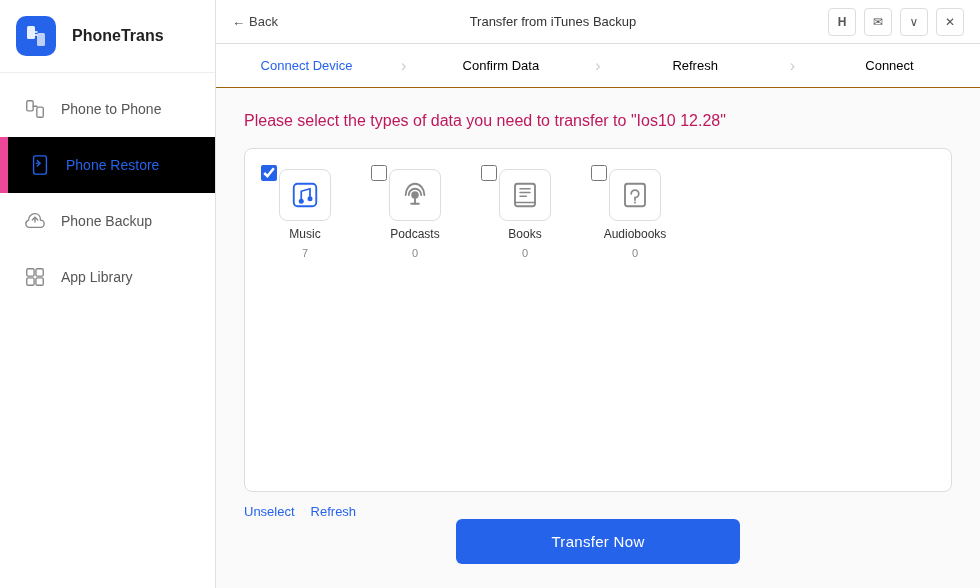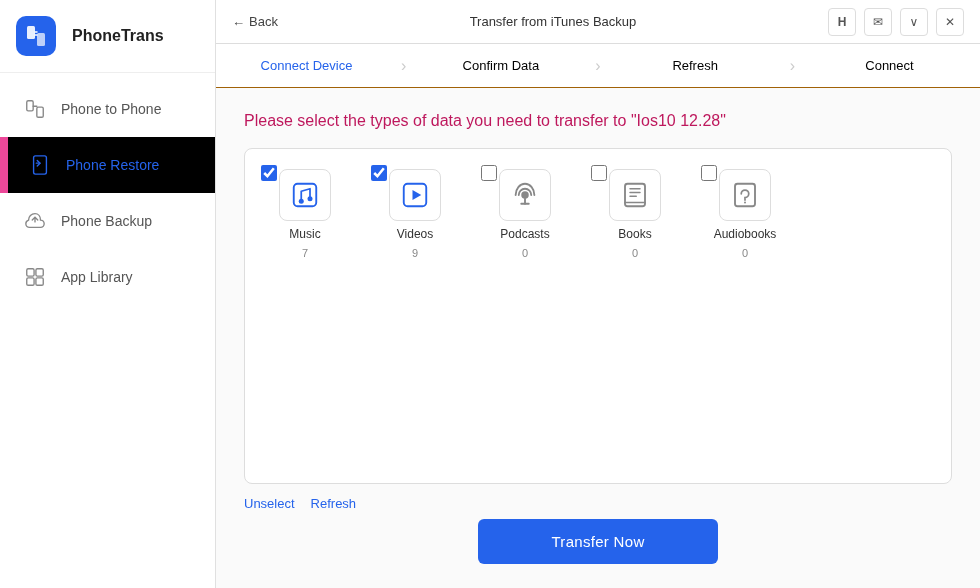--- a/index.html
+++ b/index.html
@@ -202,21 +202,21 @@
       color: #888;
       text-align: center;
     }
 
     
     .bottom-actions {
       display: flex;
       flex-direction: column;
       align-items: center;
       padding: 12px 0 8px;
-      gap: 8px;
+      gap: 0;
     }
     .link-actions {
       display: flex;
       gap: 16px;
       align-self: flex-start;
       margin-left: 0;
     }
     .link-btn {
       font-size: 13px;
       color: #2563eb;
@@ -225,21 +225,21 @@
       border: none;
       padding: 0;
       text-decoration: none;
     }
     .transfer-btn {
       background: #2563eb;
       color: #fff;
       border: none;
       border-radius: 6px;
       padding: 14px 0;
-      width: 240px;
+      width: 284px;
       font-size: 15px;
       font-weight: 500;
       cursor: pointer;
       letter-spacing: 0.3px;
     }
   </style>
 </head>
 <body>
 
 <aside class="sidebar">
@@ -351,31 +351,20 @@
               <rect x="3" y="3" width="18" height="18" rx="3" stroke="#2563eb" stroke-width="1.5" fill="none"></rect>
               <path d="M9 17 L9 9 L16 7 L16 15" stroke="#2563eb" stroke-width="1.4" stroke-linecap="round" stroke-linejoin="round"></path>
               <circle cx="9" cy="17" r="2" fill="#2563eb"></circle>
               <circle cx="16" cy="15" r="2" fill="#2563eb"></circle>
             </svg>
           </div>
           <span class="data-label">Music</span>
           <span class="data-count">7</span>
         </div>
 
-        <div class="data-item">
-          <input type="checkbox" class="data-item-checkbox" checked="" style="">
-          <div class="data-icon">
-            <svg width="30" height="30" viewBox="0 0 24 24" fill="none">
-              <rect x="3" y="3" width="18" height="18" rx="3" stroke="#2563eb" stroke-width="1.5" fill="none"></rect>
-              <polygon points="10,8 17,12 10,16" fill="#2563eb"></polygon>
-            </svg>
-          </div>
-          <span class="data-label">Videos</span>
-          <span class="data-count">9</span>
-        </div>
 
         <div class="data-item">
           <input type="checkbox" class="data-item-checkbox" style="">
           <div class="data-icon">
             <svg width="30" height="30" viewBox="0 0 24 24" fill="none">
               <circle cx="12" cy="12" r="3" fill="#888"></circle>
               <path d="M7 12 C7 9.2 9.2 7 12 7 C14.8 7 17 9.2 17 12" stroke="#888" stroke-width="1.5" fill="none" stroke-linecap="round"></path>
               <path d="M4.5 12 C4.5 7 7.8 3 12 3 C16.2 3 19.5 7 19.5 12" stroke="#888" stroke-width="1.5" fill="none" stroke-linecap="round"></path>
               <path d="M12 15 L12 19" stroke="#888" stroke-width="1.5" stroke-linecap="round"></path>
               <path d="M9 19 L15 19" stroke="#888" stroke-width="1.5" stroke-linecap="round"></path>

